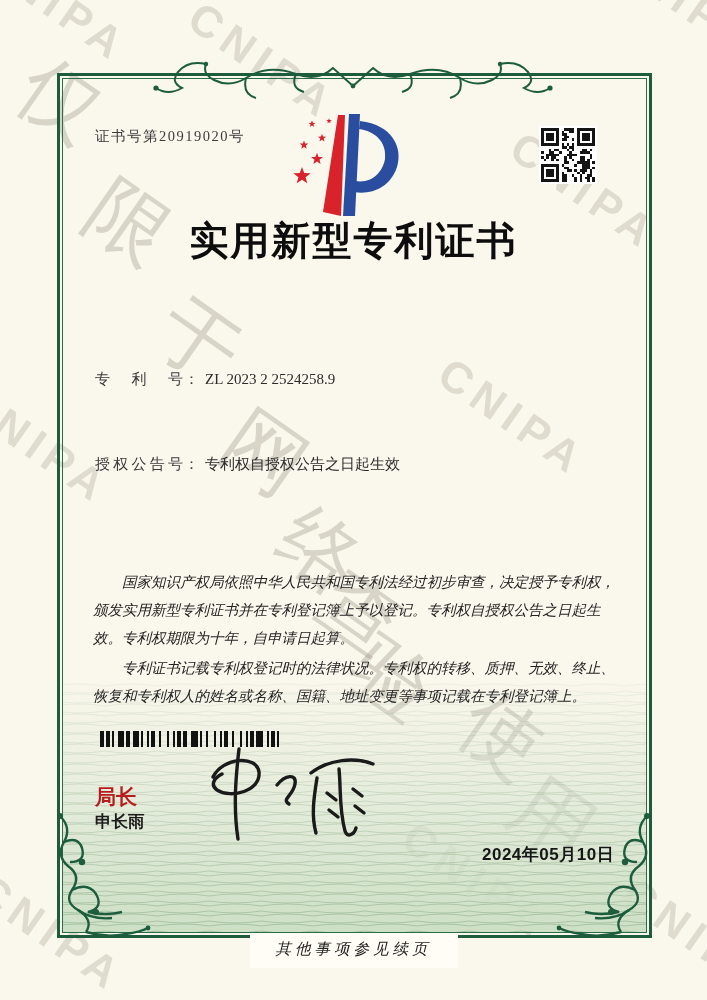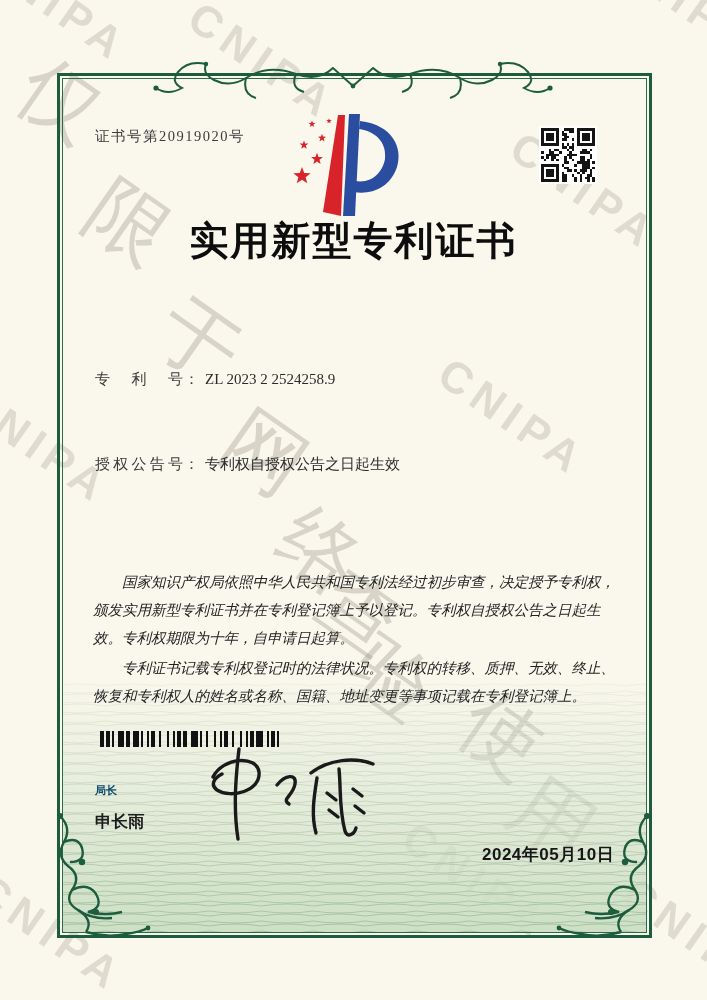--- a/index.html
+++ b/index.html
@@ -31,22 +31,22 @@
   .row{position:absolute;left:95px;font-size:15px;white-space:nowrap;color:#333;}
   .f-label{display:inline-block;width:88px;text-align:justify;text-align-last:justify;color:#3a3a3a;}
   .f-colon{margin:0 2px 0 1px;color:#3a3a3a;}
   .f-value{margin-left:4px;color:#2b2b2b;}
   .grant-group{display:inline-block;}
   #paragraphs{position:absolute;left:93px;top:568px;width:530px;
               font-size:14.5px;line-height:28px;color:#222;font-style:italic;}
   #paragraphs p{margin:0 0 2px 0;text-indent:2em;}
   #barcode{position:absolute;left:100px;top:731px;width:183px;height:16px;display:flex;align-items:stretch;}
   #barcode i{display:block;height:100%;}
-  #signer-title{position:absolute;left:95px;top:783px;font-size:11px;font-weight:bold;
-                color:#0c4a6e;font-family:"Liberation Sans",sans-serif;}
+  #signer-title{position:absolute;left:95px;top:783px;font-size:21px;font-weight:bold;
+                color:#b91c1c;font-family:"Liberation Sans",sans-serif;}
   #signer-name{position:absolute;left:95px;top:811px;font-size:16.5px;font-weight:bold;
                color:#1c1c1c;font-family:"Liberation Sans",sans-serif;}
   #signature{position:absolute;left:183px;top:745px;width:205px;height:98px;}
   #issue-date{position:absolute;left:482px;top:843px;font-size:17px;font-weight:bold;
               color:#161616;font-family:"Liberation Sans",sans-serif;letter-spacing:.5px;}
   #page-info{position:absolute;left:0;width:707px;top:902px;text-align:center;
              font-size:12.5px;color:#333;}
   #footer-note{position:absolute;left:50%;transform:translateX(-50%);top:933px;
                background:#fffdf6;padding:6px 26px 8px;font-size:15.5px;letter-spacing:4px;
                font-style:italic;color:#222;z-index:5;white-space:nowrap;}
@@ -501,14 +501,15 @@
         <path d="M30,32 C40,12 74,10 76,27 C78,46 48,54 34,45 C27,40 31,33 39,29"></path>
         <path d="M94,40 C102,30 114,28 112,39 C110,51 98,54 106,59"></path>
         <path d="M128,28 C146,14 172,12 190,19"></path>
         <path d="M134,33 C131,52 128,70 133,88"></path>
         <path d="M156,24 C158,44 156,64 162,86 C164,93 171,90 173,83"></path>
         <path d="M144,48 l9,7 M170,44 l9,7 M146,65 l9,7 M172,61 l9,7"></path>
       </g>
     </svg>
 
     <div id="issue-date">2024年05月10日</div>
+    <div id="footer-note">其他事项参见续页</div>
   </div>
 </div>
 
 </body></html>

